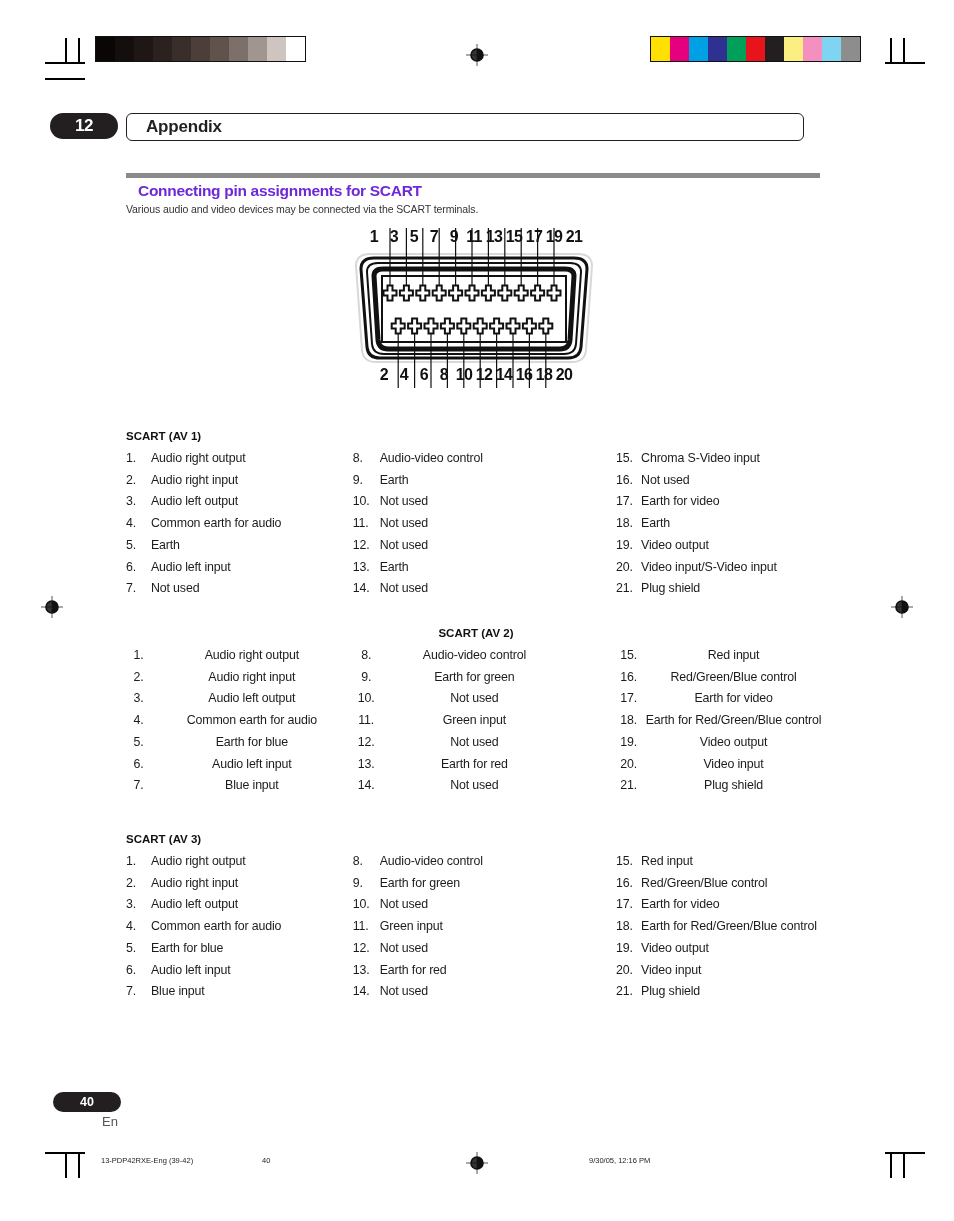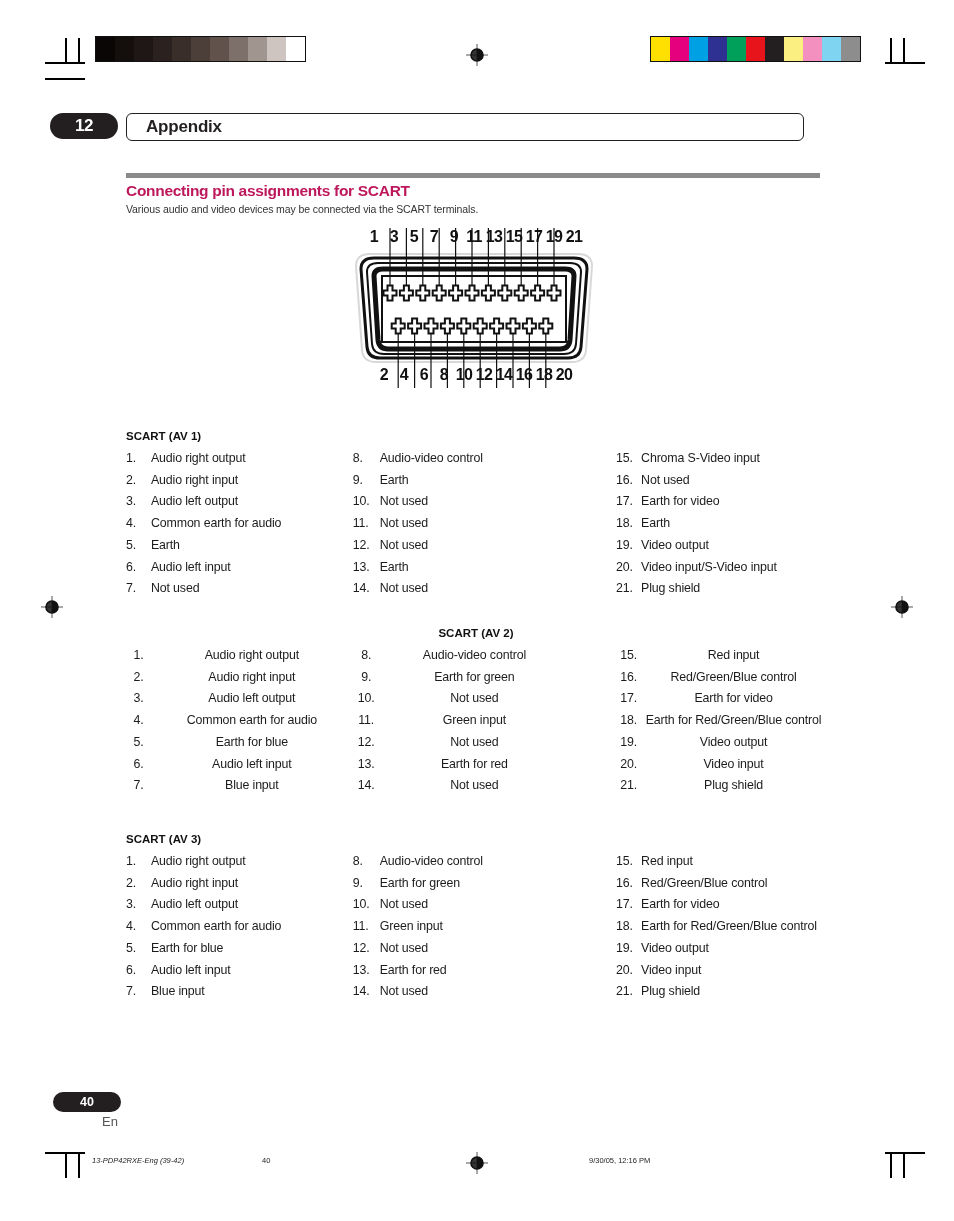--- a/index.html
+++ b/index.html
@@ -75,25 +75,25 @@
   .section-rule {
     position: absolute;
     left: 126px;
     top: 173px;
     width: 694px;
     height: 5px;
     background: #8a8a8a;
   }
   .section-title {
     position: absolute;
-    left: 126px;
+    left: 138px;
     top: 182px;
     font-size: 15.5px;
     font-weight: bold;
-    color: #be185d;
+    color: #6d28d9;
     letter-spacing: -0.3px;
   }
   .section-sub {
     position: absolute;
     left: 126px;
     top: 203px;
     font-size: 10.5px;
     color: #333;
     letter-spacing: -0.1px;
   }
@@ -677,15 +677,15 @@
           <span class="idx">21.</span>
           <span class="txt">Plug shield</span>
         </div>
       </div>
   </div>
 </div>
 
 <div class="page-badge">40</div>
 <div class="page-lang">En</div>
 
-<div class="slug" style="left:92px; top:1156px;font-style:italic;">13-PDP42RXE-Eng (39-42)</div>
+<div class="slug" style="left:101px; top:1156px;">13-PDP42RXE-Eng (39-42)</div>
 <div class="slug" style="left:262px; top:1156px;">40</div>
 <div class="slug" style="left:570px; top:1156px;padding-left:19px;">9/30/05, 12:16 PM</div>
 
 </body></html>

